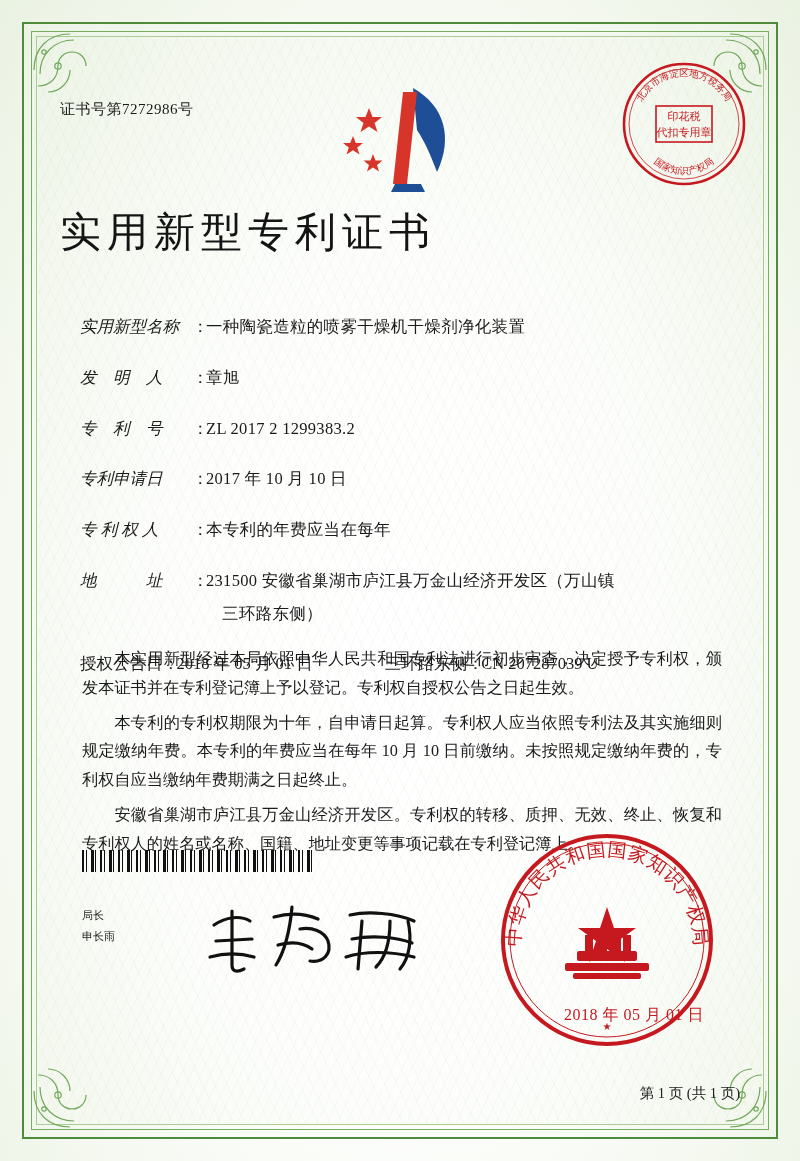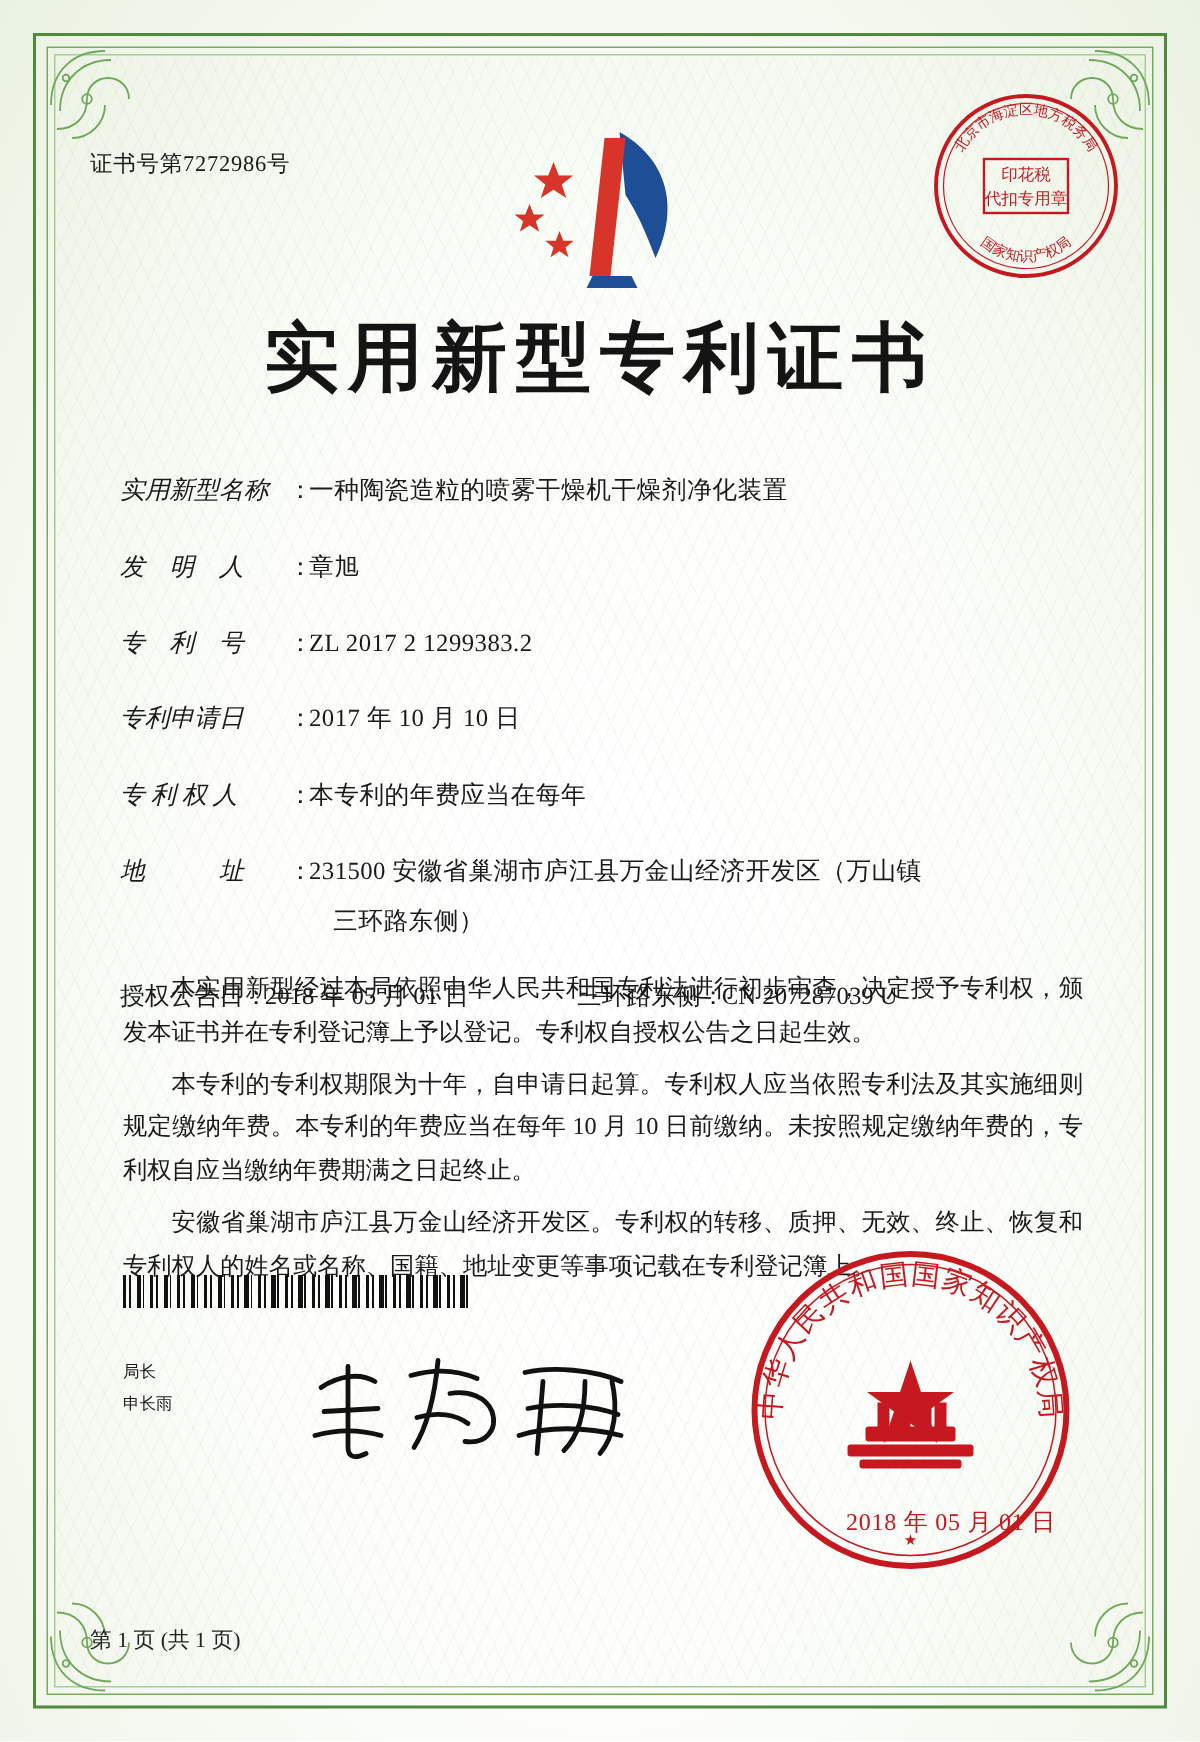--- a/index.html
+++ b/index.html
@@ -90,24 +90,23 @@
   .stamp-tax {
     position: absolute;
     right: -10px; top: 8px;
     width: 132px; height: 132px;
   }
   .stamp-tax svg { width: 100%; height: 100%; display: block; }
 
   .title {
     position: absolute;
     left: 0; right: 0; top: 155px;
-    text-align: center;
     font-family: "Liberation Serif", serif;
-    font-size: 50px;
-    font-weight: bold;
+    font-size: 41px;
+    font-weight: normal;
     letter-spacing: 6px;
     color: #141414;
   }
 
   
   .fields {
     position: absolute;
     left: 20px; right: 10px; top: 265px;
     font-size: 16.5px;
     line-height: 1.5;
@@ -197,21 +196,21 @@
     right: 36px; top: 955px;
     font-size: 16px;
     color: #c6191f;
     letter-spacing: .5px;
     white-space: nowrap;
   }
 
   .page-footer {
     position: absolute;
     left: 0; right: 0; bottom: 8px;
-    text-align: left;
+    text-align: right;
     font-size: 14.5px;
     color: #222;
   }
 </style>
 </head>
 <body>
 
 <div class="page">
 
   <div class="border-outer"></div>

